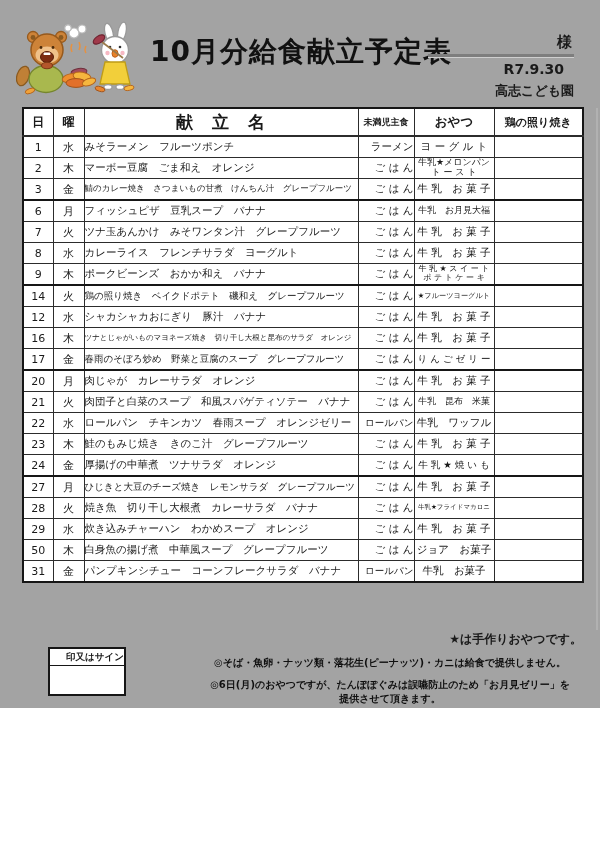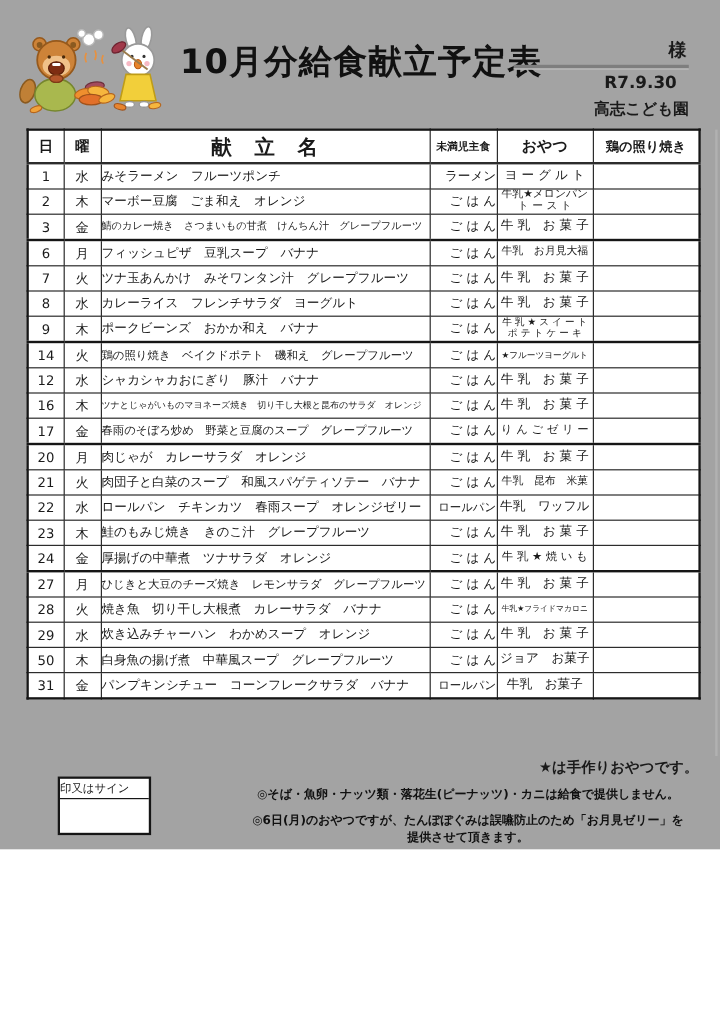--- a/index.html
+++ b/index.html
@@ -41,22 +41,22 @@
   
   .footnote{
     position:absolute;left:22px;top:631px;width:560px;text-align:right;
     font-size:12px;font-weight:700;
   }
   .signbox{
     position:absolute;left:48px;top:647px;width:74px;height:45px;
     border:2px solid #161616;background:#fff;
   }
   .signbox .lbl{
-    font-size:9.5px;text-align:left;border-bottom:1.5px solid #161616;
-    padding:2px 0 1px 0;font-weight:400;
+    font-size:9.5px;text-align:right;border-bottom:1.5px solid #161616;
+    padding:2px 0 1px 0;font-weight:700;
   }
   .notes{
     position:absolute;left:183px;top:656px;width:414px;
     font-size:10px;font-weight:700;line-height:1.45;color:#101010;
   }
   .notes .note{white-space:pre-line;margin:0 0 7px 0;text-align:center;}
   .halloween{position:absolute;left:18px;top:728px;width:566px;height:62px;}
   .scan-edge{position:absolute;left:596px;top:108px;width:2px;height:522px;background:#bdbdbd;opacity:.55;}
 </style>
 </head>

